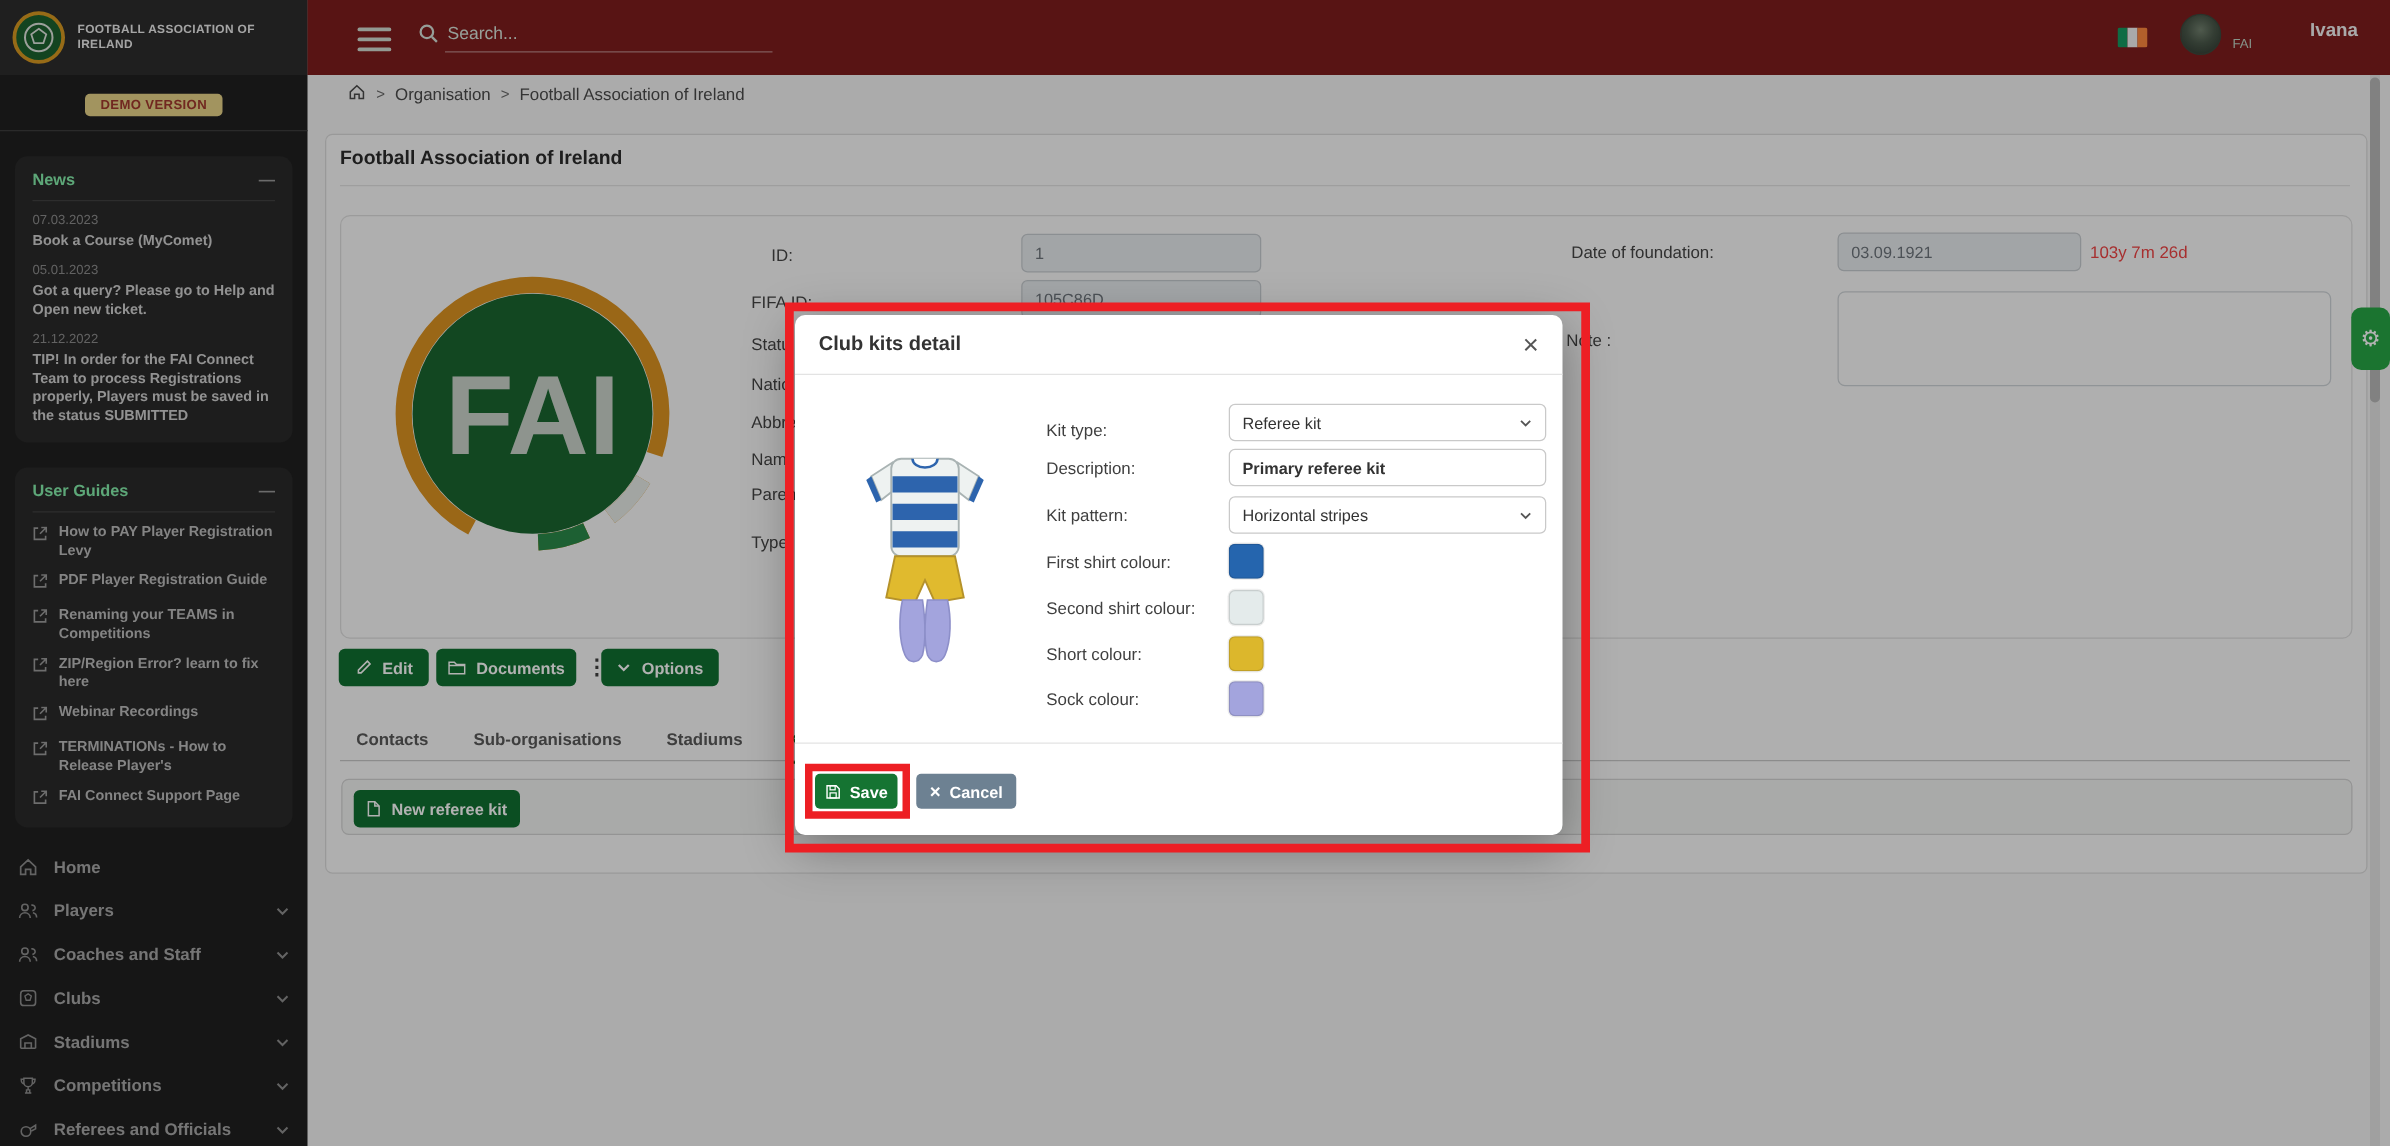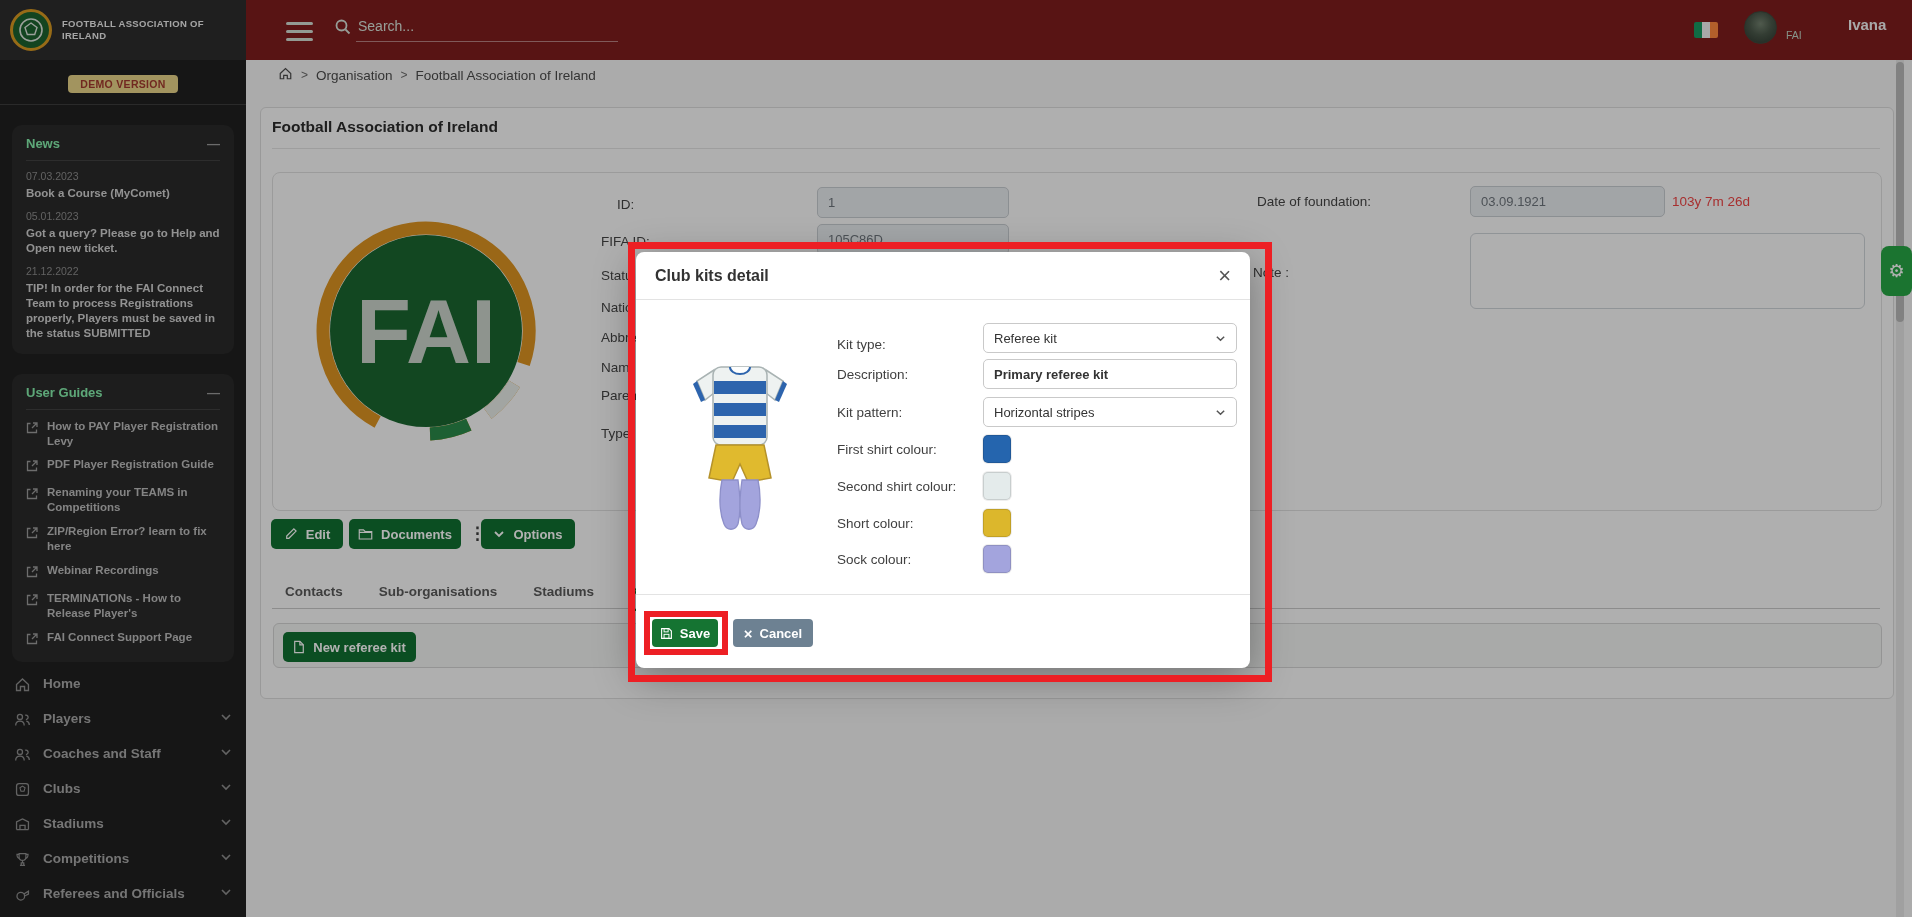--- a/index.html
+++ b/index.html
@@ -19,21 +19,21 @@
   .sb-card .card-head{display:flex;justify-content:space-between;align-items:center}
   .sb-card .card-title{font-size:13px;font-weight:bold;color:#86efac}
   .collapse-icon{color:#9a9a9a;font-weight:bold;font-size:13px;cursor:pointer}
   .card-sep{border:none;border-top:1px solid #414141;margin:9px 0 2px}
   .news-date{font-size:10.5px;color:#8d8d8d;margin-top:9px}
   .news-title{font-size:11.5px;font-weight:bold;color:#d2d2d2;line-height:1.3;margin-top:4px}
   .guide-item{display:flex;gap:9px;margin-top:9px;align-items:flex-start}
   .guide-item .g-ic{color:#9c9c9c;flex:none;margin-top:1px}
   .guide-item .g-tx{font-size:11.5px;font-weight:bold;color:#bdbdbd;line-height:1.3}
   #sb-nav{margin-top:14px}
-  .nav-item{height:35px;display:flex;padding:0 14px;gap:12px;color:#a8a8a8;font-size:13.5px;font-weight:bold;cursor:pointer}
+  .nav-item{height:35px;display:flex;align-items:center;padding:0 14px;gap:12px;color:#a8a8a8;font-size:13.5px;font-weight:bold;cursor:pointer}
   .nav-item .n-ic{color:#8f8f8f;display:flex}
   .nav-item .n-chev{margin-left:auto;color:#8f8f8f;display:flex}
   
   #topbar{position:absolute;left:246px;top:0;width:1666px;height:60px;background:#7f1d1d;z-index:10}
   .hamburger span{display:block;width:27px;height:3px;background:#d3ddd3;border-radius:2px;margin-bottom:5px}
   #search-input{background:transparent;border:none;outline:none;border-bottom:1px solid rgba(255,255,255,.45);color:#eef4ee;font-size:14px;width:262px;padding:4px 2px 7px;font-family:"Liberation Sans",sans-serif}
   #search-input::placeholder{color:#d8e4da}
   .flag{width:24px;height:16px;border-radius:2px;overflow:hidden;display:flex}
   .flag span{flex:1}
   #avatar{width:33px;height:33px;border-radius:50%;background:radial-gradient(circle at 50% 38%,#72816f 0%,#4a584a 45%,#2c362e 100%);border:1px solid #3c4a3e}

